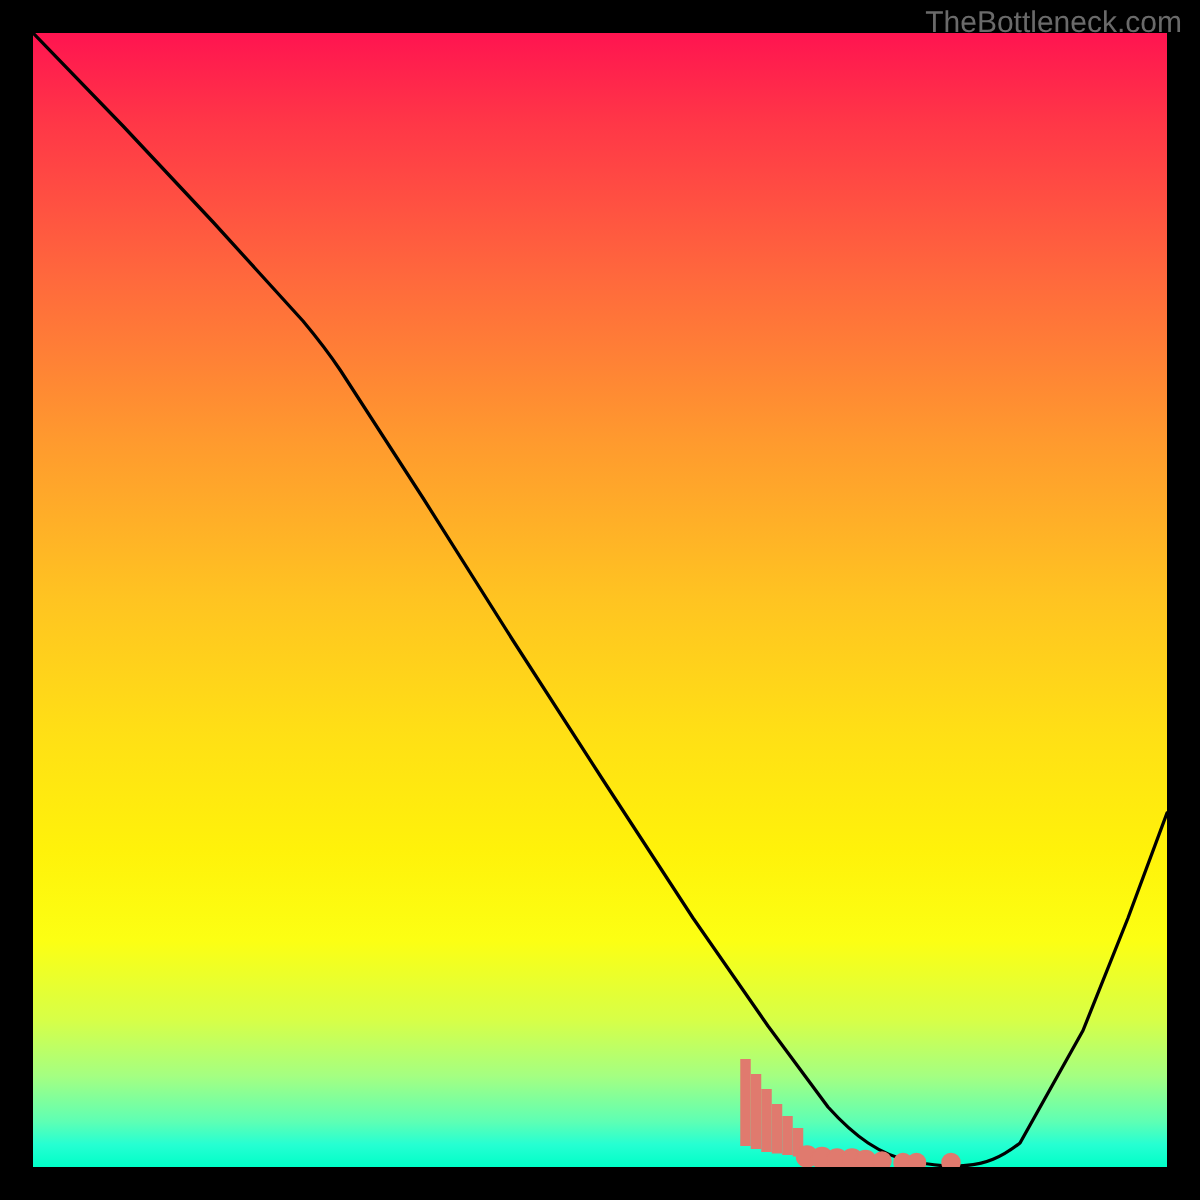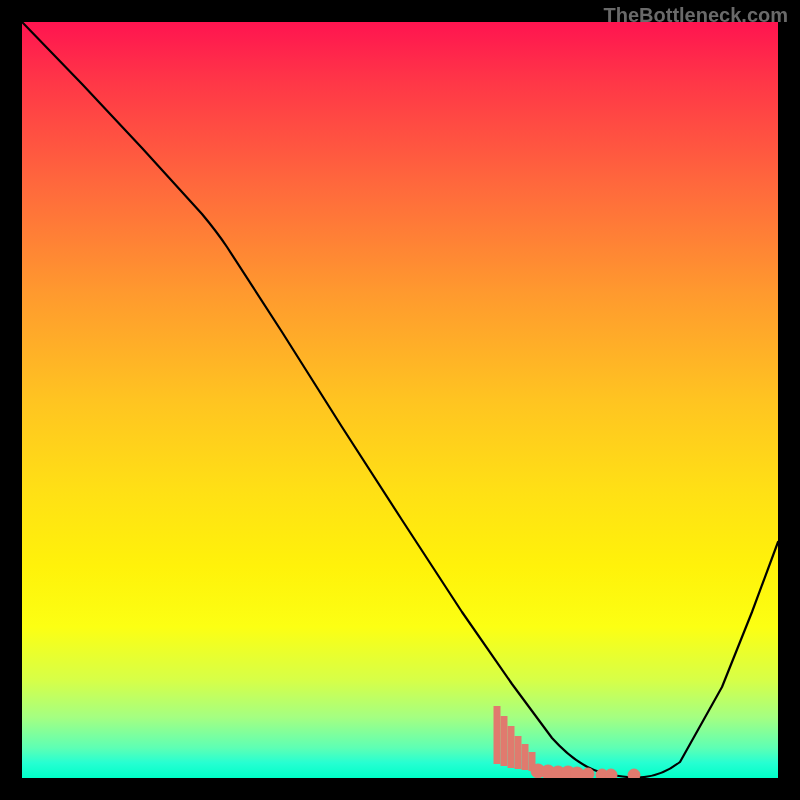--- a/index.html
+++ b/index.html
@@ -10,21 +10,21 @@
     background: #000;
     position: relative;
     overflow: hidden;
   }
   .watermark {
     position: absolute;
     top: 4px;
     right: 12px;
     font-family: Arial, Helvetica, sans-serif;
     font-size: 20px;
-    font-weight: bold;
+    font-weight: normal;
     color: #6a6a6a;
     z-index: 3;
   }
   .plot-frame {
     position: absolute;
     left: 22px;
     top: 22px;
     width: 756px;
     height: 756px;
     background: #000;

